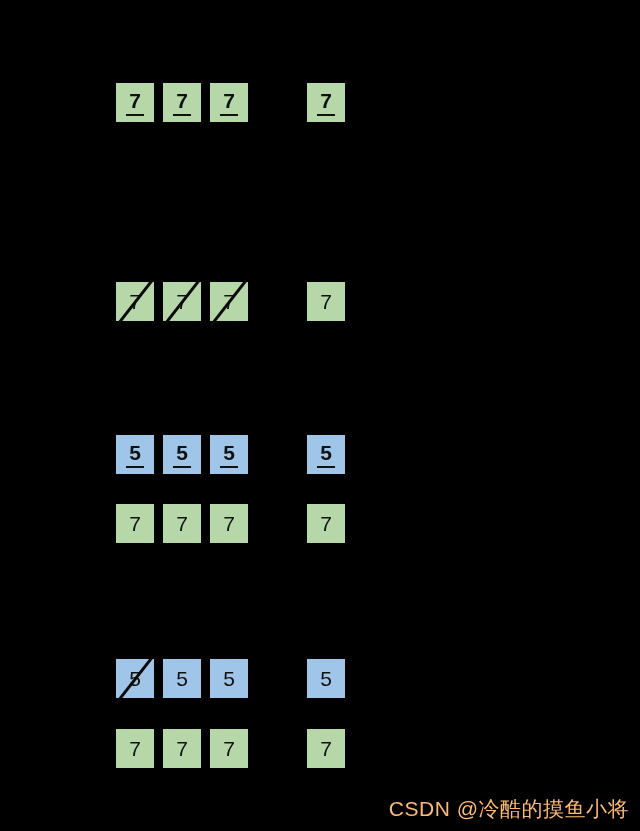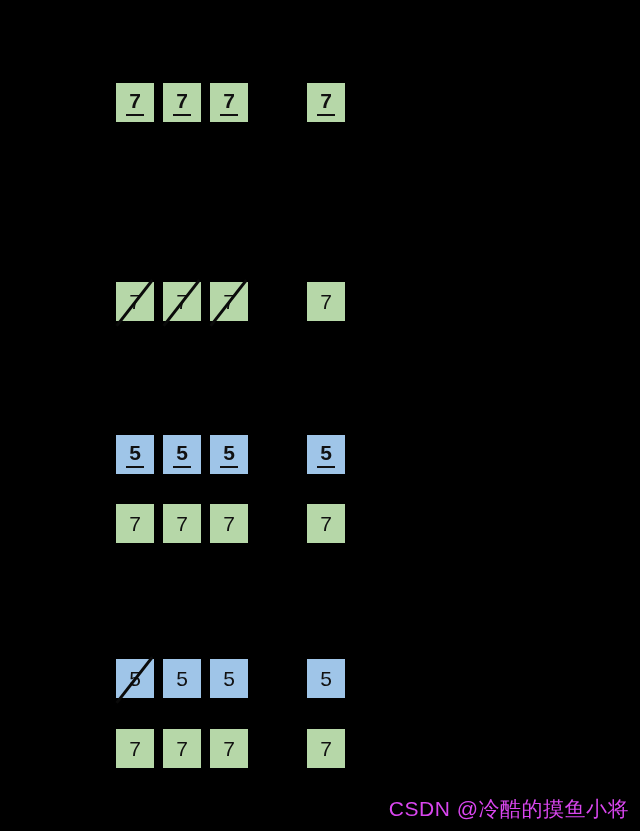--- a/index.html
+++ b/index.html
@@ -52,21 +52,21 @@
     right: 11px; bottom: 8px;
     font-size: 21px;
     letter-spacing: 0.5px;
     white-space: nowrap;
   }
 </style>
 </head>
 <body>
 
 <div id="stage">
-  <div id="watermark" style="color: #d946ef;">CSDN @冷酷的摸鱼小将</div>
+  <div id="watermark" style="color: #fdba74;">CSDN @冷酷的摸鱼小将</div>
 <div class="box row0 col0 underline" style="background: rgb(182, 215, 168); color: rgb(17, 17, 17);">
       <span class="val">7</span>
     </div>
     <div class="box row0 col1 underline" style="background: rgb(182, 215, 168); color: rgb(17, 17, 17);">
       <span class="val">7</span>
     </div>
     <div class="box row0 col2 underline" style="background: rgb(182, 215, 168); color: rgb(17, 17, 17);">
       <span class="val">7</span>
     </div>
     <div class="box row0 col3 underline" style="background: rgb(182, 215, 168); color: rgb(17, 17, 17);">

